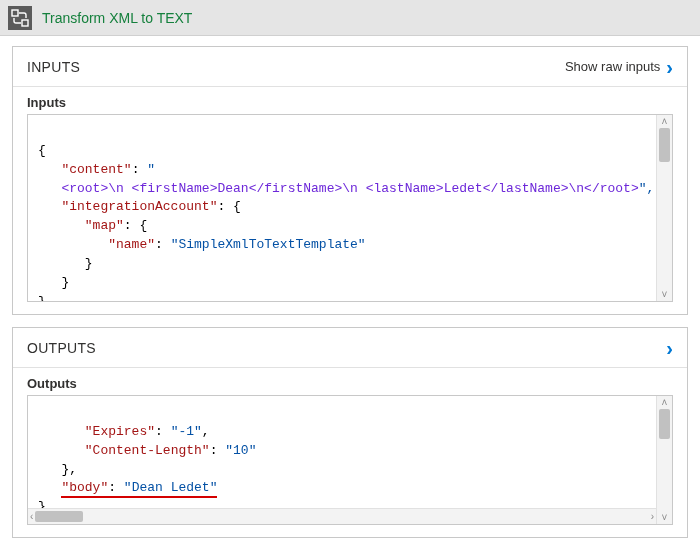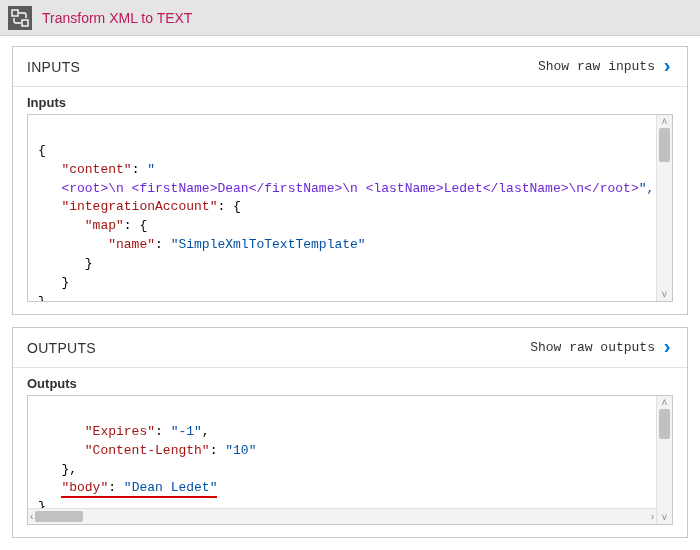--- a/index.html
+++ b/index.html
@@ -23,21 +23,21 @@
   .titlebar-icon {
     width: 24px;
     height: 24px;
     background: #5b5b5b;
     display: flex;
     align-items: center;
     justify-content: center;
     margin-right: 10px;
   }
   .titlebar-icon svg { display:block; }
-  .titlebar-title { font-size: 14px; color: #be185d; }
+  .titlebar-title { font-size: 14px; color: #15803d; }
   .content {
     padding: 10px 12px 12px 12px;
     height: calc(550px - 36px);
     overflow: hidden;
     display: flex;
     flex-direction: column;
     gap: 12px;
   }
   .panel {
     border: 1px solid #c8c8c8;
@@ -60,21 +60,20 @@
     letter-spacing: 0.3px;
     color: #323130;
   }
   .show-raw {
     display: flex;
     align-items: center;
     gap: 6px;
     color: #323130;
     cursor: pointer;
     font-size: 13px;
-    font-family: Liberation Mono, monospace;
   }
   .chev {
     color: #0078d4;
     font-weight: bold;
   }
   .panel-sub {
     padding: 8px 14px 4px 14px;
     font-size: 13px;
     font-weight: 600;
     color: #323130;
@@ -191,21 +190,20 @@
           <span class="arrow">˅</span>
         </div>
       </div>
     </div>
   </div>
 
   <div class="panel" id="outputs-panel">
     <div class="panel-header">
       <span class="panel-header-title">OUTPUTS</span>
       <div class="show-raw">
-        <span>Show raw outputs</span>
         <span class="chev" style="font-size:20px;line-height:14px;">›</span>
       </div>
     </div>
     <div class="panel-sub">Outputs</div>
     <div class="codebox-wrap">
       <div class="codebox" style="height:130px;">
         <div class="codebox-inner" style="padding-right:20px; padding-bottom:20px;">
       <span class="t-key">"Expires"</span><span class="t-colon">: </span><span class="t-str">"-1"</span><span class="t-brace">,</span>
       <span class="t-key">"Content-Length"</span><span class="t-colon">: </span><span class="t-str">"10"</span>
    <span class="t-brace">},</span>

